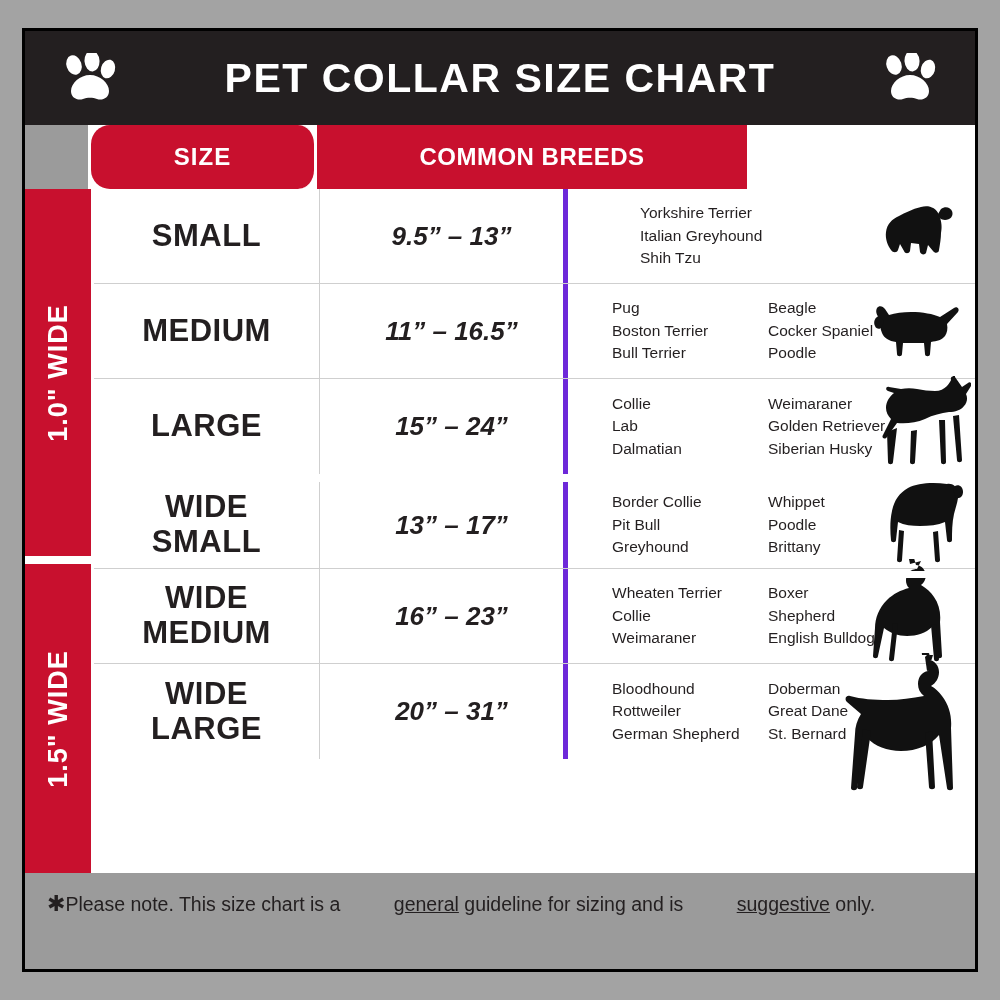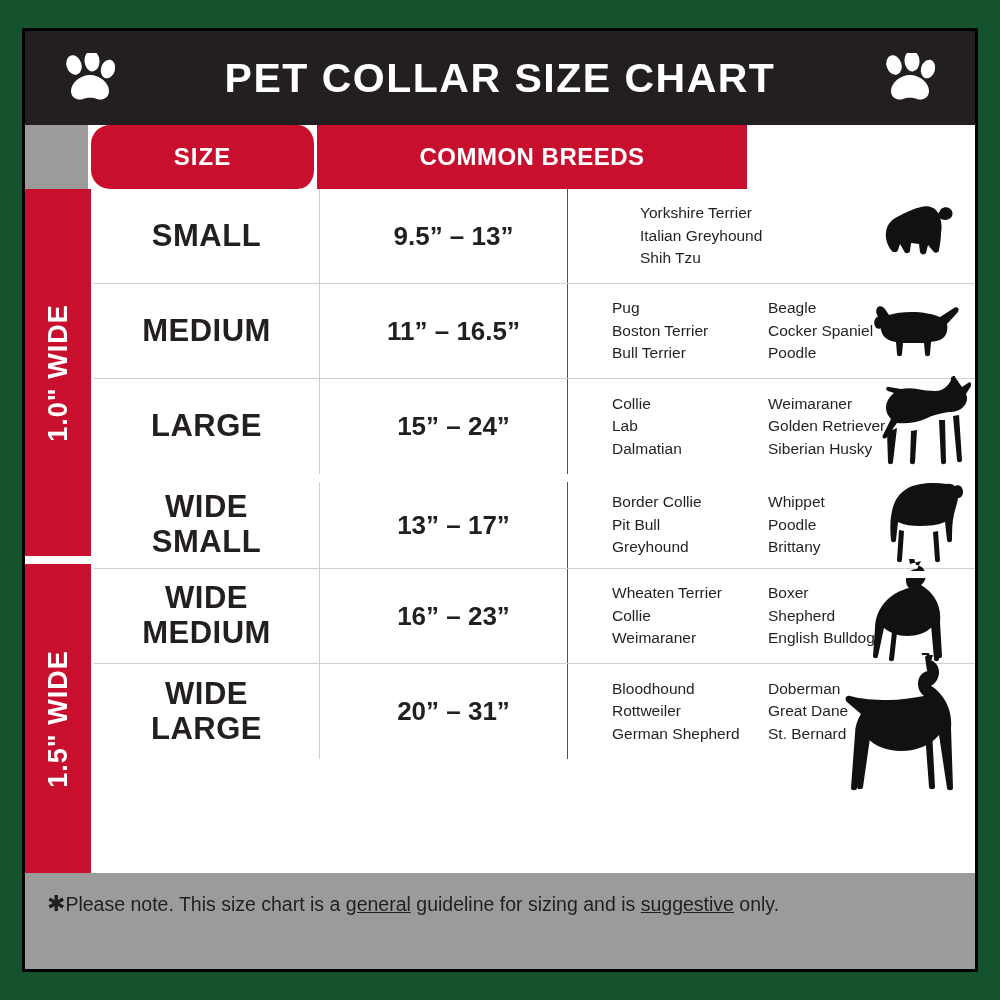--- a/index.html
+++ b/index.html
@@ -8,21 +8,21 @@
     background: #ffffff;
   }
   body {
     font-family: "Liberation Sans", sans-serif;
     -webkit-font-smoothing: antialiased;
   }
   #page {
     position: relative;
     width: 1000px;
     height: 1000px;
-    background: #14532d;
+    background: #a3a3a3;
     overflow: hidden;
   }
   .frame {
     position: absolute;
     left: 22px;
     top: 28px;
     width: 956px;
     height: 944px;
     border: 3px solid #000000;
     box-sizing: border-box;
@@ -168,22 +168,23 @@
     box-sizing: border-box;
   }
   .cell-len {
     width: 228px;
     display: flex;
     align-items: center;
     justify-content: center;
     font-size: 26px;
     font-weight: bold;
     color: #231f20;
-    border-right: 1px solid #6d28d9;
-    box-sizing: border-box;
+    border-right: 5px solid #6d28d9;
+    box-sizing: border-box;
+    font-style: italic;
   }
   .cell-breeds {
     flex: 1;
     position: relative;
     display: flex;
     align-items: center;
     padding-left: 24px;
     box-sizing: border-box;
   }
   .breed-col {
@@ -207,21 +208,21 @@
     right: 0;
     bottom: 0;
     height: 96px;
     background: #9b9b9b;
     color: #231f20;
     padding: 14px 24px 0 22px;
     box-sizing: border-box;
     font-size: 19.5px;
     line-height: 1.5;
   }
-  .footer u { text-decoration: underline; }
+  .footer u { text-decoration: underline; margin-left: 48px; }
   .footer .star { font-size: 22px; }
 </style>
 </head>
 <body>
 
 <div id="page">
   <div class="frame">
 
     <div class="header">
       <div class="paw left">

